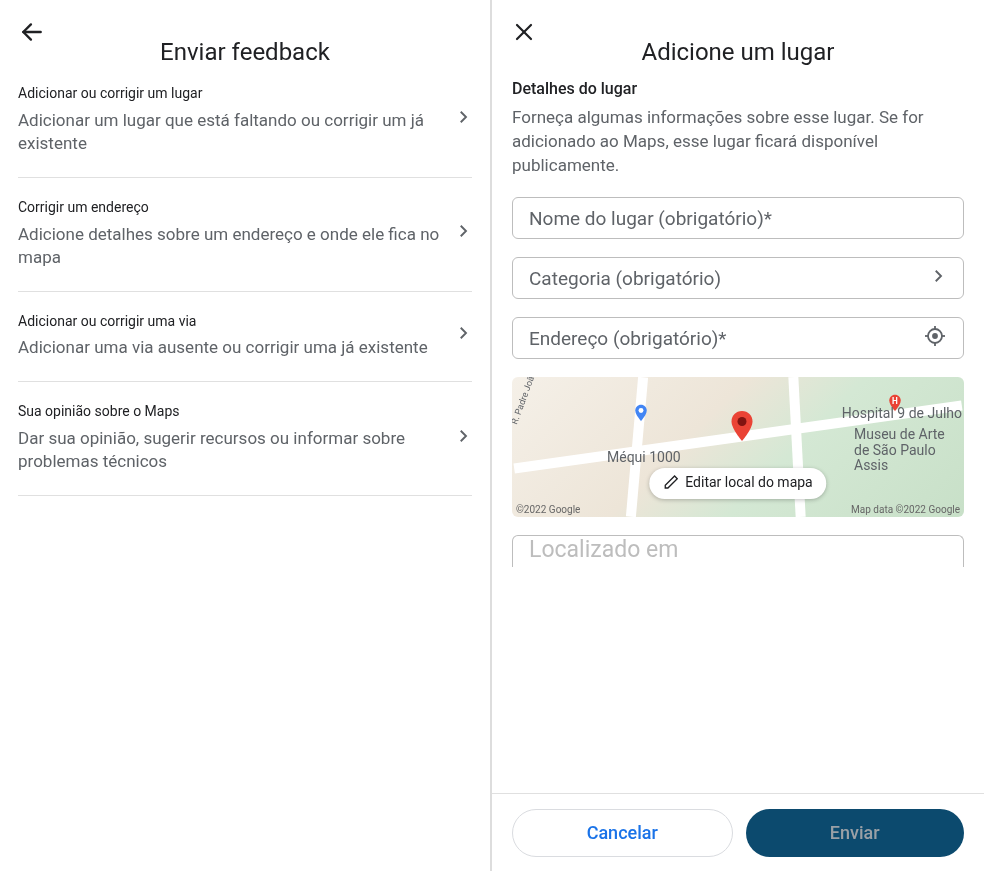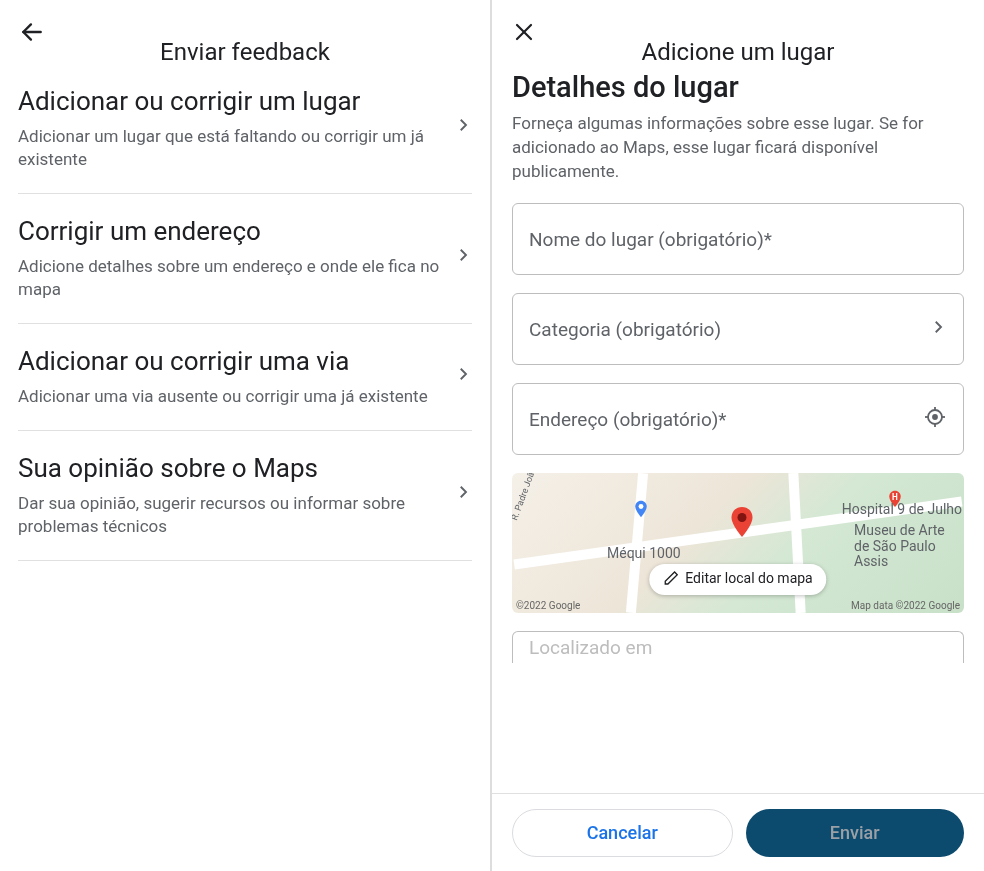--- a/index.html
+++ b/index.html
@@ -54,56 +54,56 @@
       margin: 0 18px;
     }
     .list-item {
       padding: 20px 18px 22px 18px;
       display: flex;
       align-items: center;
       cursor: pointer;
     }
     .list-item-content { flex: 1; padding-right: 12px; }
     .list-item-title {
-      font-size: 26px;
+      font-size: 14px;
       color: #202124;
       font-weight: 400;
       line-height: 1.35;
       margin-bottom: 6px;
     }
     .list-item-sub {
       font-size: 17px;
       color: #5f6368;
       line-height: 1.35;
     }
     .chevron {
       color: #5f6368;
       flex-shrink: 0;
     }
     
     .section-title {
-      font-size: 29px;
+      font-size: 16px;
       font-weight: 500;
       color: #202124;
       padding: 0 20px;
-      margin-top: 6px;
+      margin-top: 15px;
       margin-bottom: 8px;
     }
     .section-desc {
       font-size: 17px;
       color: #5f6368;
       line-height: 1.4;
       padding: 0 20px;
       margin-bottom: 20px;
     }
     .field {
       margin: 0 20px 18px 20px;
       border: 1px solid #bdbdbd;
       border-radius: 6px;
-      height: 72px;
+      height: 42px;
       display: flex;
       align-items: center;
       padding: 16px 16px;
       background: #fff;
     }
     .field-label {
       font-size: 19px;
       color: #5f6368;
       flex: 1;
     }
@@ -173,21 +173,21 @@
       border: 1px solid #bdbdbd;
       border-bottom: none;
       border-radius: 6px 6px 0 0;
       height: 32px;
       display: flex;
       align-items: flex-end;
       padding: 0 16px 4px 16px;
       overflow: hidden;
     }
     .partial-field .field-label {
-      font-size: 19px;
+      font-size: 23px;
       color: #bdbdbd;
     }
     .bottom-bar {
       position: absolute;
       bottom: 0;
       left: 0;
       right: 0;
       height: 78px;
       background: #fff;
       border-top: 1px solid #e0e0e0;

